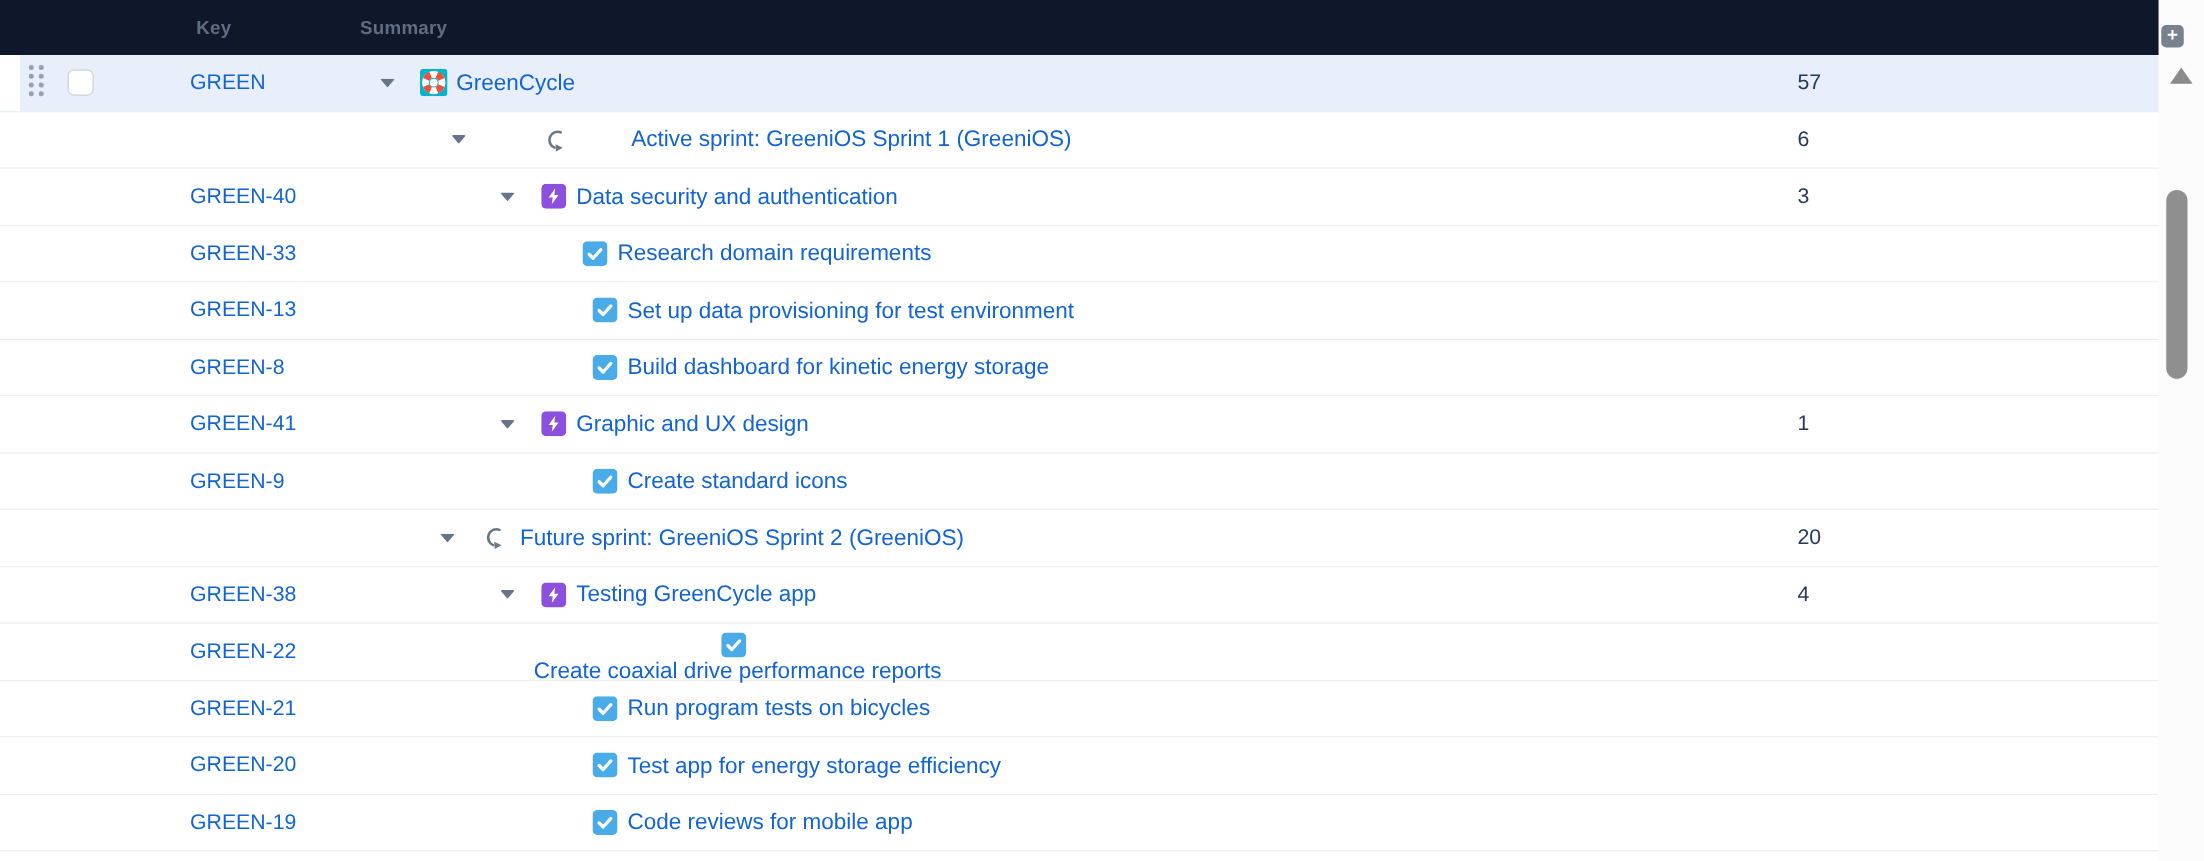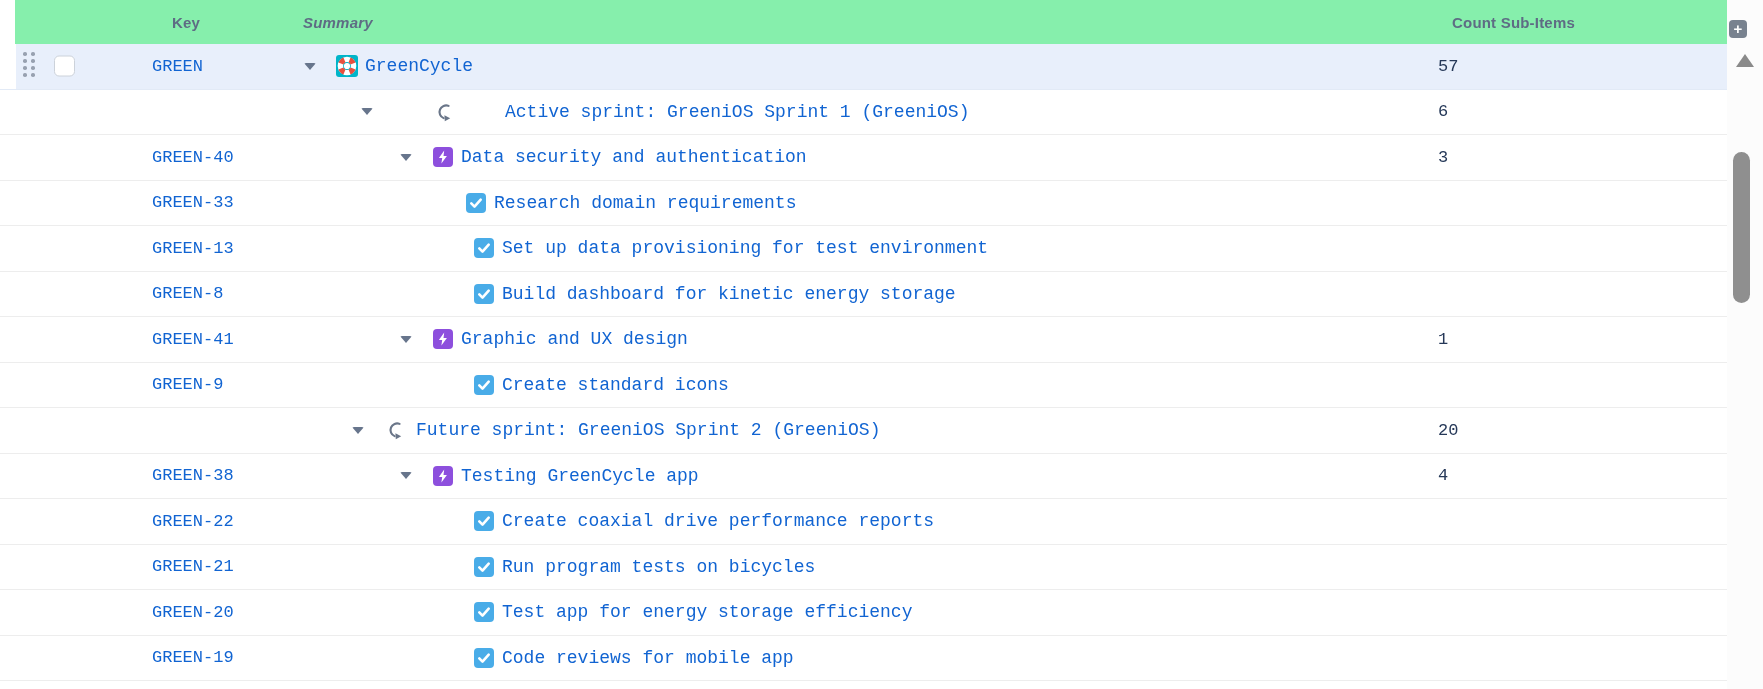--- a/index.html
+++ b/index.html
@@ -13,29 +13,29 @@
     --ring-red:#e8503f;
     --sprint-gray:#6a7689;
     --separator:#ededed;
   }
   *{margin:0;padding:0;box-sizing:border-box;}
   html,body{width:1763px;height:689px;overflow:hidden;background:#fff;
     font-family:"Liberation Sans","DejaVu Sans",sans-serif;}
   .app{position:relative;width:1763px;height:689px;background:#fff;}
 
   
-  .header-row{position:absolute;left:15px;top:0;width:1727px;height:44px;background:#86efac;}
+  .header-row{position:absolute;left:0;top:0;width:1727px;height:44px;background:#0f172a;}
   .header-row .col{position:absolute;top:0;height:44px;display:flex;align-items:center;
     font-size:15px;font-weight:bold;color:var(--header-text);letter-spacing:.2px;}
   .col-key{left:157px;}
-  .col-summary{left:288px;font-style:italic;}
+  .col-summary{left:288px;}
   .col-count{left:1437px;}
 
   
-  #rows{position:absolute;left:0;top:44px;width:1727px;font-family:Liberation Mono, monospace;}
+  #rows{position:absolute;left:0;top:44px;width:1727px;}
   .row{position:relative;width:1727px;height:45.5px;border-bottom:1px solid var(--separator);background:#fff;}
   .row.selected{background:transparent;border-bottom-color:#e2eaf6;}
   .row.selected::before{content:"";position:absolute;left:16px;right:0;top:0;bottom:0;
     background:var(--selected-bg);z-index:0;}
   .row>*{z-index:1;}
 
   .key{position:absolute;left:152px;top:0;height:100%;display:flex;align-items:center;
     font-size:17px;color:var(--accent-blue);cursor:pointer;}
   .count{position:absolute;left:1438px;top:0;height:100%;display:flex;align-items:center;
     font-size:17px;color:var(--count-text);}
@@ -73,21 +73,20 @@
     background:#8f8f8f;cursor:pointer;}
 </style>
 </head>
 <body>
 
 <div class="app">
 
   <div class="header-row">
     <div class="col col-key">Key</div>
     <div class="col col-summary">Summary</div>
-    <div class="col col-count">Count Sub-Items</div>
   </div>
 
   <div id="rows">
       <div class="row type-project level-0 selected">
     <div class="drag-handle">
       <i></i>
           <i></i>
           <i></i>
           <i></i>
           <i></i>
@@ -277,21 +276,21 @@
         </svg>
 
       </span>
       <span class="summary-text">Testing GreenCycle app</span>
     </div>
     <div class="count">4</div>
   </div>
       <div class="row type-subtask level-3">
 
     <div class="key">GREEN-22</div>
-    <div class="summary-cell" style="left: 440px;">
+    <div class="summary-cell" style="left: 427px; flex-direction: column;">
       <span class="arrow-box" style="visibility: hidden;">
             <span class="tri"></span>
           </span>
       <span class="type-icon">
 
         <svg class="icon-subtask" width="20" height="20" viewBox="0 0 20 20">
           <rect width="20" height="20" rx="4" fill="#49ace8"></rect>
           <path d="M5.3 10.4 L8.5 13.6 L14.7 6.7" fill="none" stroke="#ffffff" stroke-width="2.6" stroke-linecap="round" stroke-linejoin="round"></path>
         </svg>
       </span>

